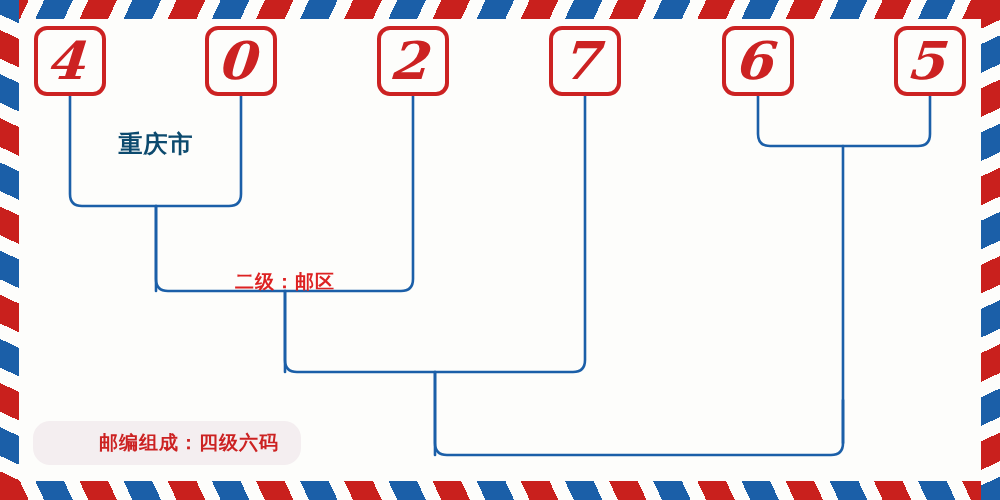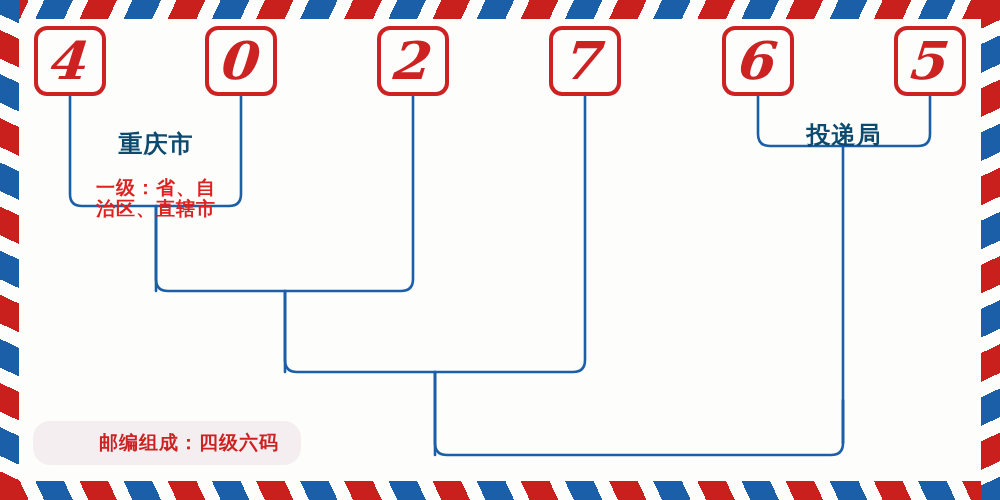--- a/index.html
+++ b/index.html
@@ -202,28 +202,26 @@
   </div>
   <div class="digit-box" style="left:722px; top:26px;">
     <span class="digit-glyph">6</span>
   </div>
   <div class="digit-box" style="left:894px; top:26px;">
     <span class="digit-glyph">5</span>
   </div>
 
   <div class="lbl" style="left:76px; top:113px; width:160px;">
     <div class="lbl-title">重庆市</div>
-    <div class="lbl-sub">一级：省、自
-治区、直辖市</div>
-  </div>
-
-
-
-
-  <div class="lbl" style="left:770px; top:104px; width:148px;">
-    <div class="lbl-title">投递局</div>
-  </div>
+  </div>
+
+  <div class="lbl" style="left:185px; top:252px; width:200px;">
+    <div class="lbl-sub">二级：邮区</div>
+  </div>
+
+
+
 
   <div class="badge">
     <span class="badge-text">邮编组成：四级六码</span>
   </div>
 
 </div>
 
 </body></html>

